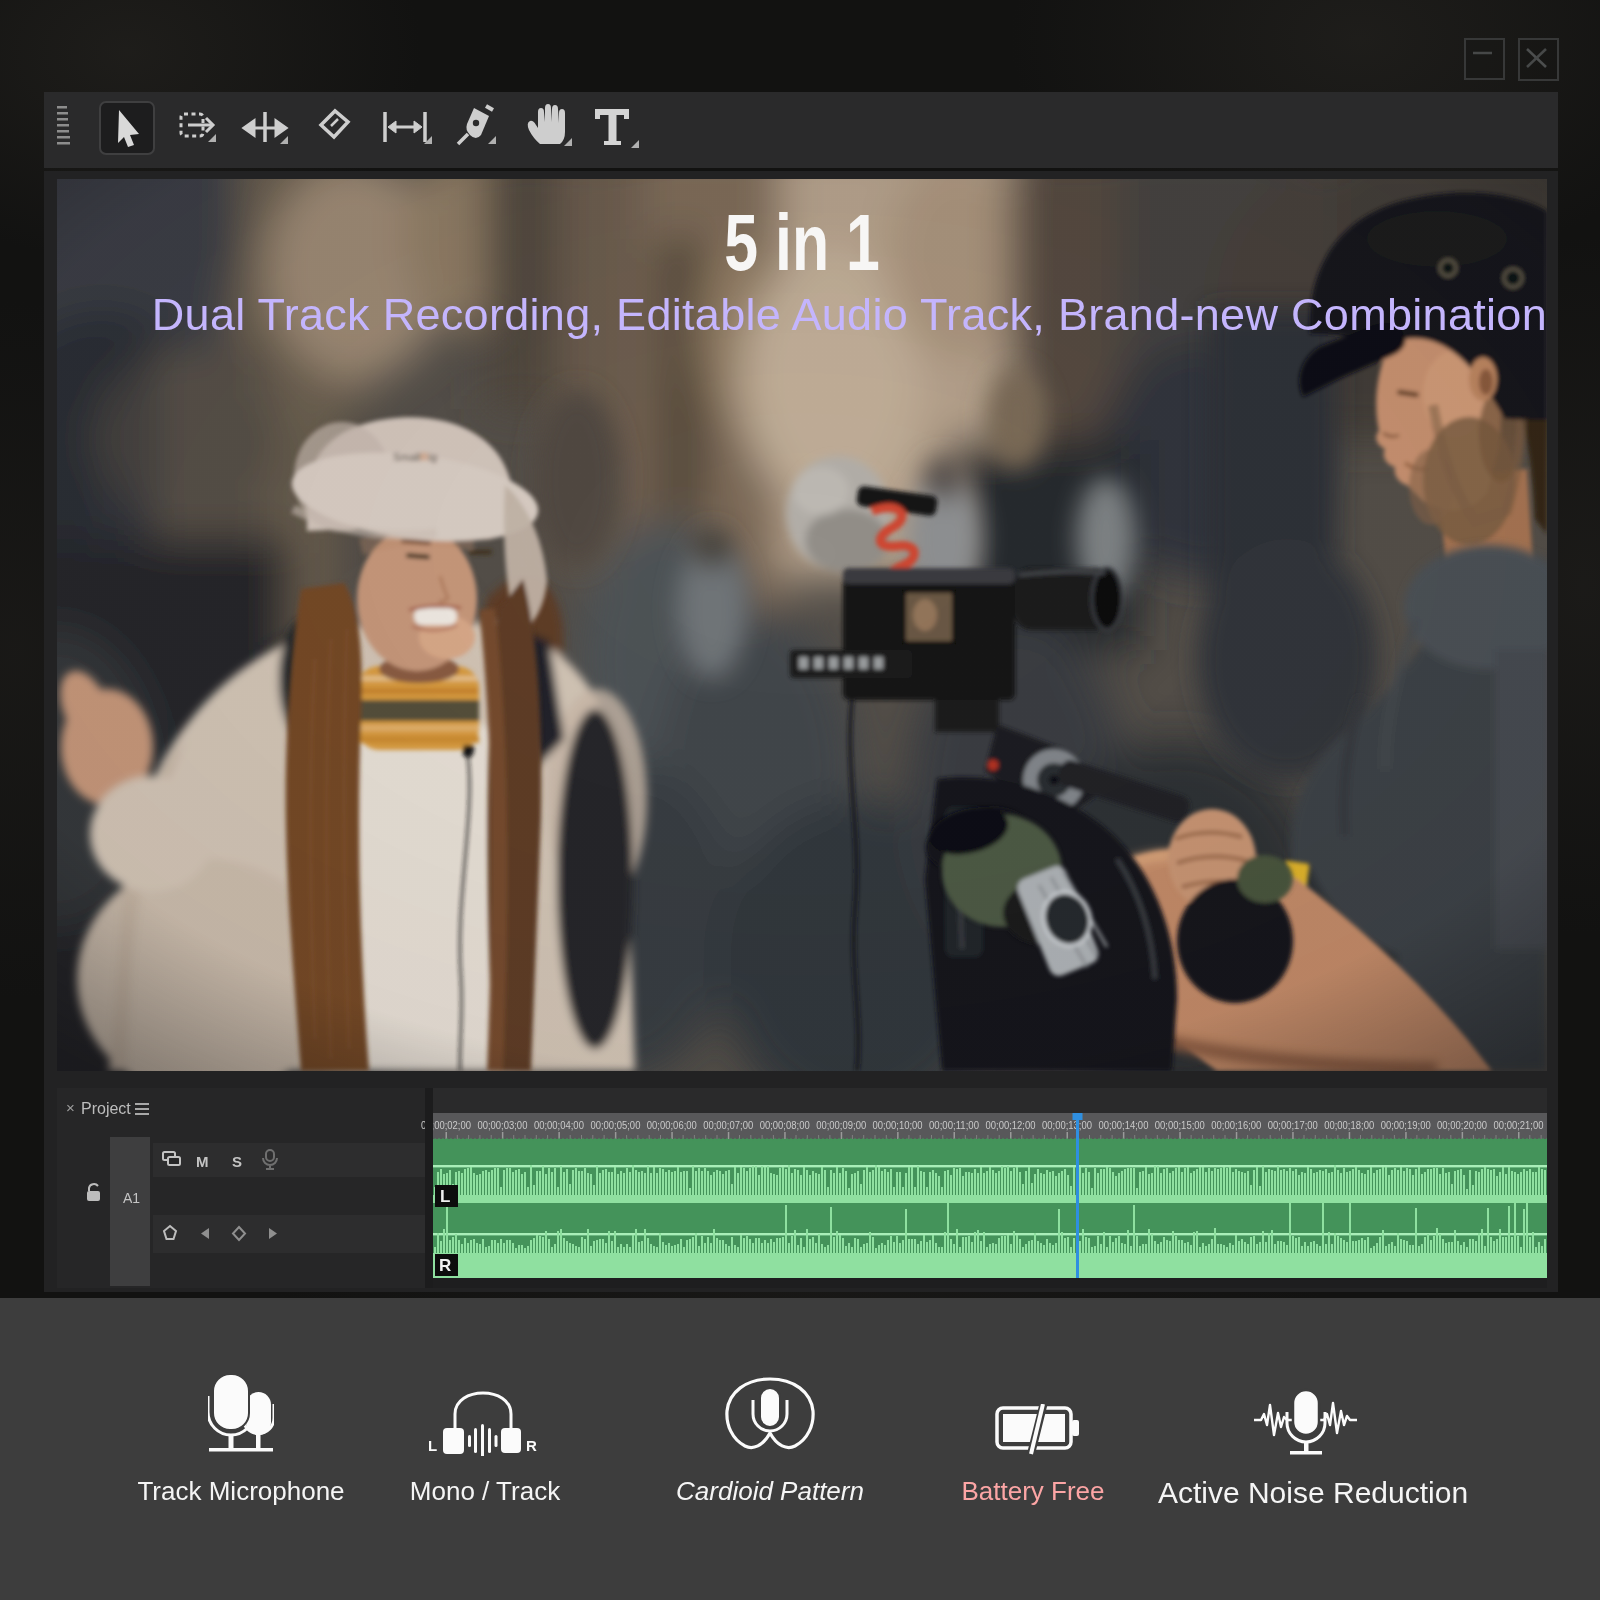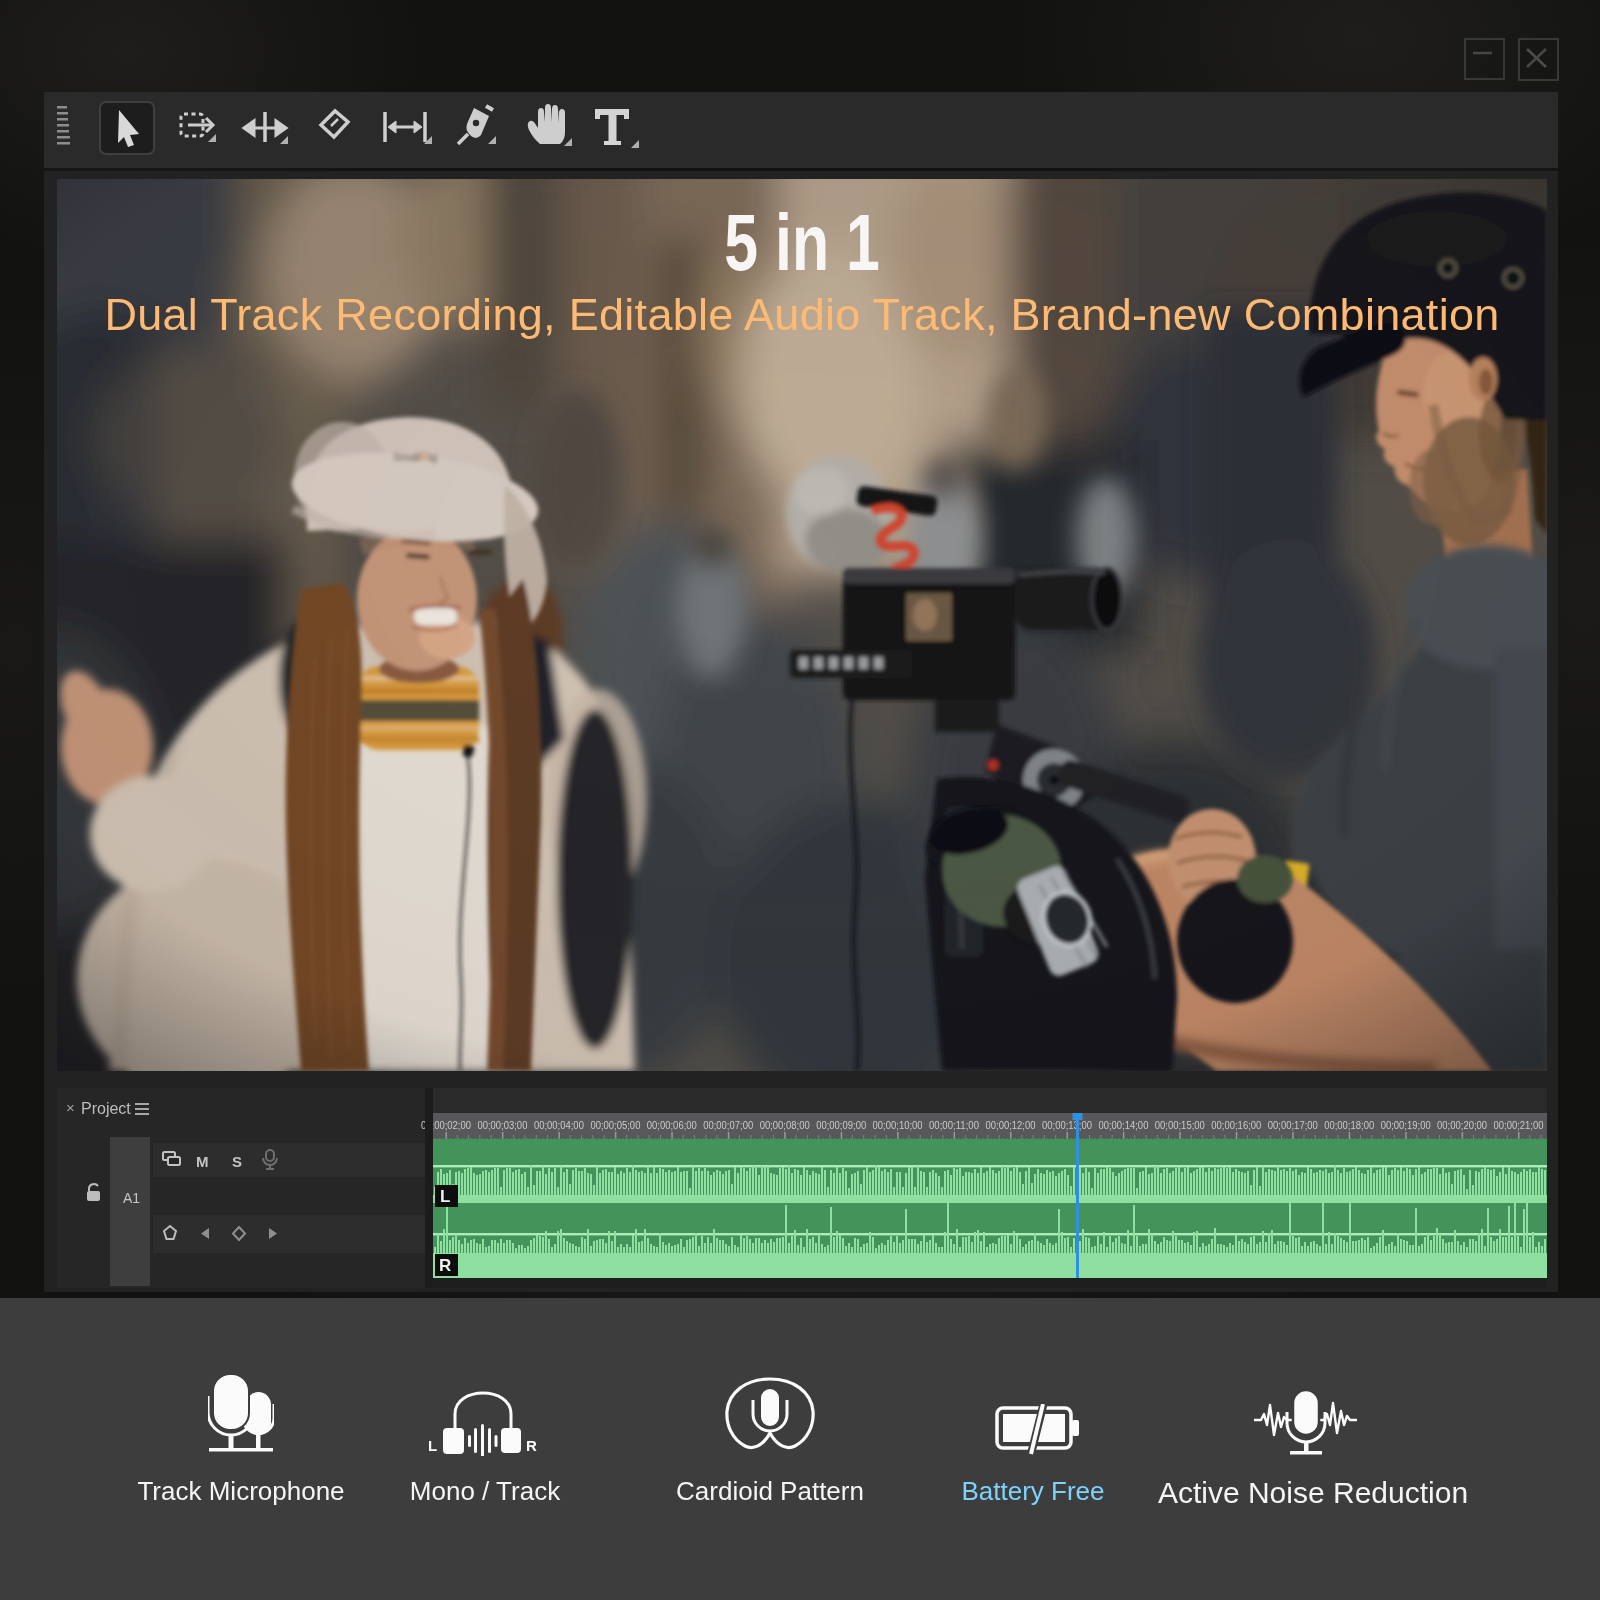--- a/index.html
+++ b/index.html
@@ -15,21 +15,21 @@
  #121211;}
 .winbtn{position:absolute;border:2px solid #373838;background:rgba(20,20,20,.2);}
 .winbtn.min{left:1464px;top:38px;width:37px;height:38px;}
 .winbtn.cls{left:1518px;top:38px;width:37px;height:39px;}
 .winbtn svg{position:absolute;left:0;top:0;}
 .toolbar{position:absolute;left:44px;top:92px;width:1514px;height:76px;background:#2a2a2b;}
 .app{position:absolute;left:44px;top:171px;width:1514px;height:1121px;background:#222223;}
 .photo{position:absolute;left:13px;top:8px;width:1490px;height:892px;background:#4a4741;overflow:hidden;}
 .photo svg{position:absolute;left:0;top:0;}
 .title{position:absolute;left:0;top:18px;width:1490px;text-align:center;color:#f7f6f5;font-weight:bold;font-size:80px;transform:scaleX(0.76);letter-spacing:0px;}
-.subtitle{position:absolute;left:0;top:110px;width:1490px;text-align:center;color:#fdba74;font-size:45px;letter-spacing:0.3px;white-space:nowrap;}
+.subtitle{position:absolute;left:0;top:110px;width:1490px;text-align:right;color:#c4b5fd;font-size:45px;letter-spacing:0.3px;white-space:nowrap;}
 .timeline{position:absolute;left:13px;top:917px;width:1490px;height:200px;background:#262627;}
 .bottom{position:absolute;left:0;top:1298px;width:1600px;height:302px;background:#3d3d3d;}
 </style>
 </head>
 <body>
 <div class="page">
   <div class="bgtex"></div>
   <div class="winbtn min">
       <svg width="33" height="34">
         <line x1="7" y1="13" x2="26" y2="13" stroke="#464848" stroke-width="2.5"></line>
@@ -537,17 +537,17 @@
     <svg style="position:absolute;left:1254px;top:89px" width="104" height="70">
       <polyline points="0,33 7,33 10,27 13,38 16,18 20,48 24,26 27,40 30,30 33,33 38,33" fill="none" stroke="#fbfbfb" stroke-width="2.4" stroke-linejoin="round"></polyline>
       <polyline points="66,33 70,33 73,27 76,38 79,16 83,46 87,24 90,38 93,29 96,33 103,33" fill="none" stroke="#fbfbfb" stroke-width="2.4" stroke-linejoin="round"></polyline>
       <path d="M 33,25 L 33,36 A 19,19 0 0 0 71,36 L 71,25" fill="none" stroke="#fbfbfb" stroke-width="3"></path>
       <rect x="39" y="3" width="26" height="45" rx="13" fill="#fbfbfb" stroke="#3d3d3d" stroke-width="2.5"></rect>
       <rect x="50" y="55" width="4.5" height="9" fill="#fbfbfb"></rect>
       <rect x="36" y="64" width="32" height="3.5" fill="#fbfbfb"></rect>
     </svg>
     <span class="lbl" style="position:absolute;left:241px;top:178px;transform:translateX(-50%);font-size:26px;color:#f5f5f5;white-space:nowrap;">Track Microphone</span>
     <span class="lbl" style="position:absolute;left:485px;top:178px;transform:translateX(-50%);font-size:26px;color:#f5f5f5;white-space:nowrap;">Mono / Track</span>
-    <span class="lbl" style="position:absolute;left:770px;top:178px;transform:translateX(-50%);font-size:26px;color:#f5f5f5;white-space:nowrap;">Cardioid Pattern</span>
-    <span class="lbl" style="position:absolute;left:1033px;top:178px;transform:translateX(-50%);font-size:26px;color:#7dd3fc;white-space:nowrap;">Battery Free</span>
+    <span class="lbl" style="position:absolute;left:770px;top:178px;transform:translateX(-50%);font-size:26px;color:#f5f5f5;white-space:nowrap;font-style:italic;">Cardioid Pattern</span>
+    <span class="lbl" style="position:absolute;left:1033px;top:178px;transform:translateX(-50%);font-size:26px;color:#fca5a5;white-space:nowrap;">Battery Free</span>
     <span class="lbl" style="position:absolute;left:1313px;top:178px;transform:translateX(-50%);font-size:30px;color:#f5f5f5;white-space:nowrap;">Active Noise Reduction</span>
   </div>
 </div>
 
 </body></html>

